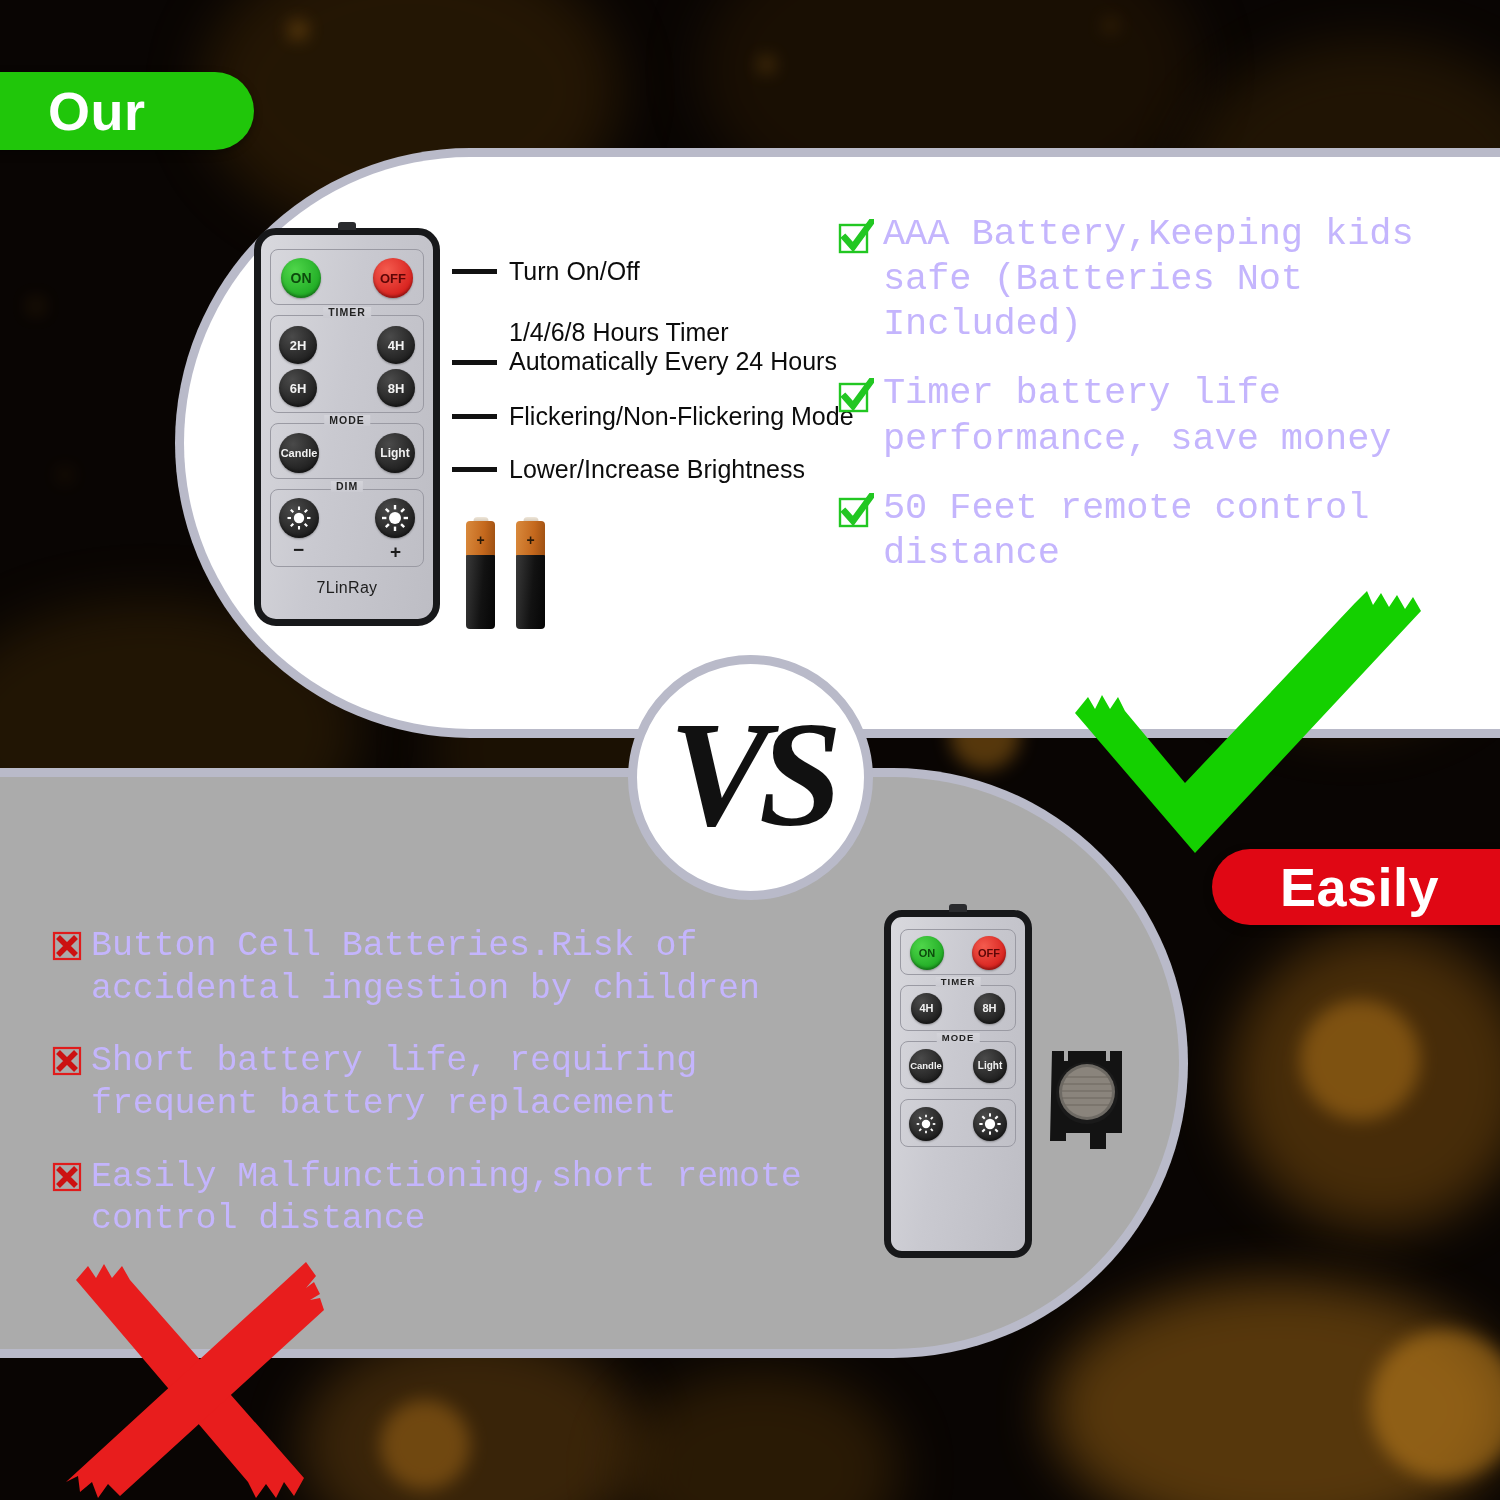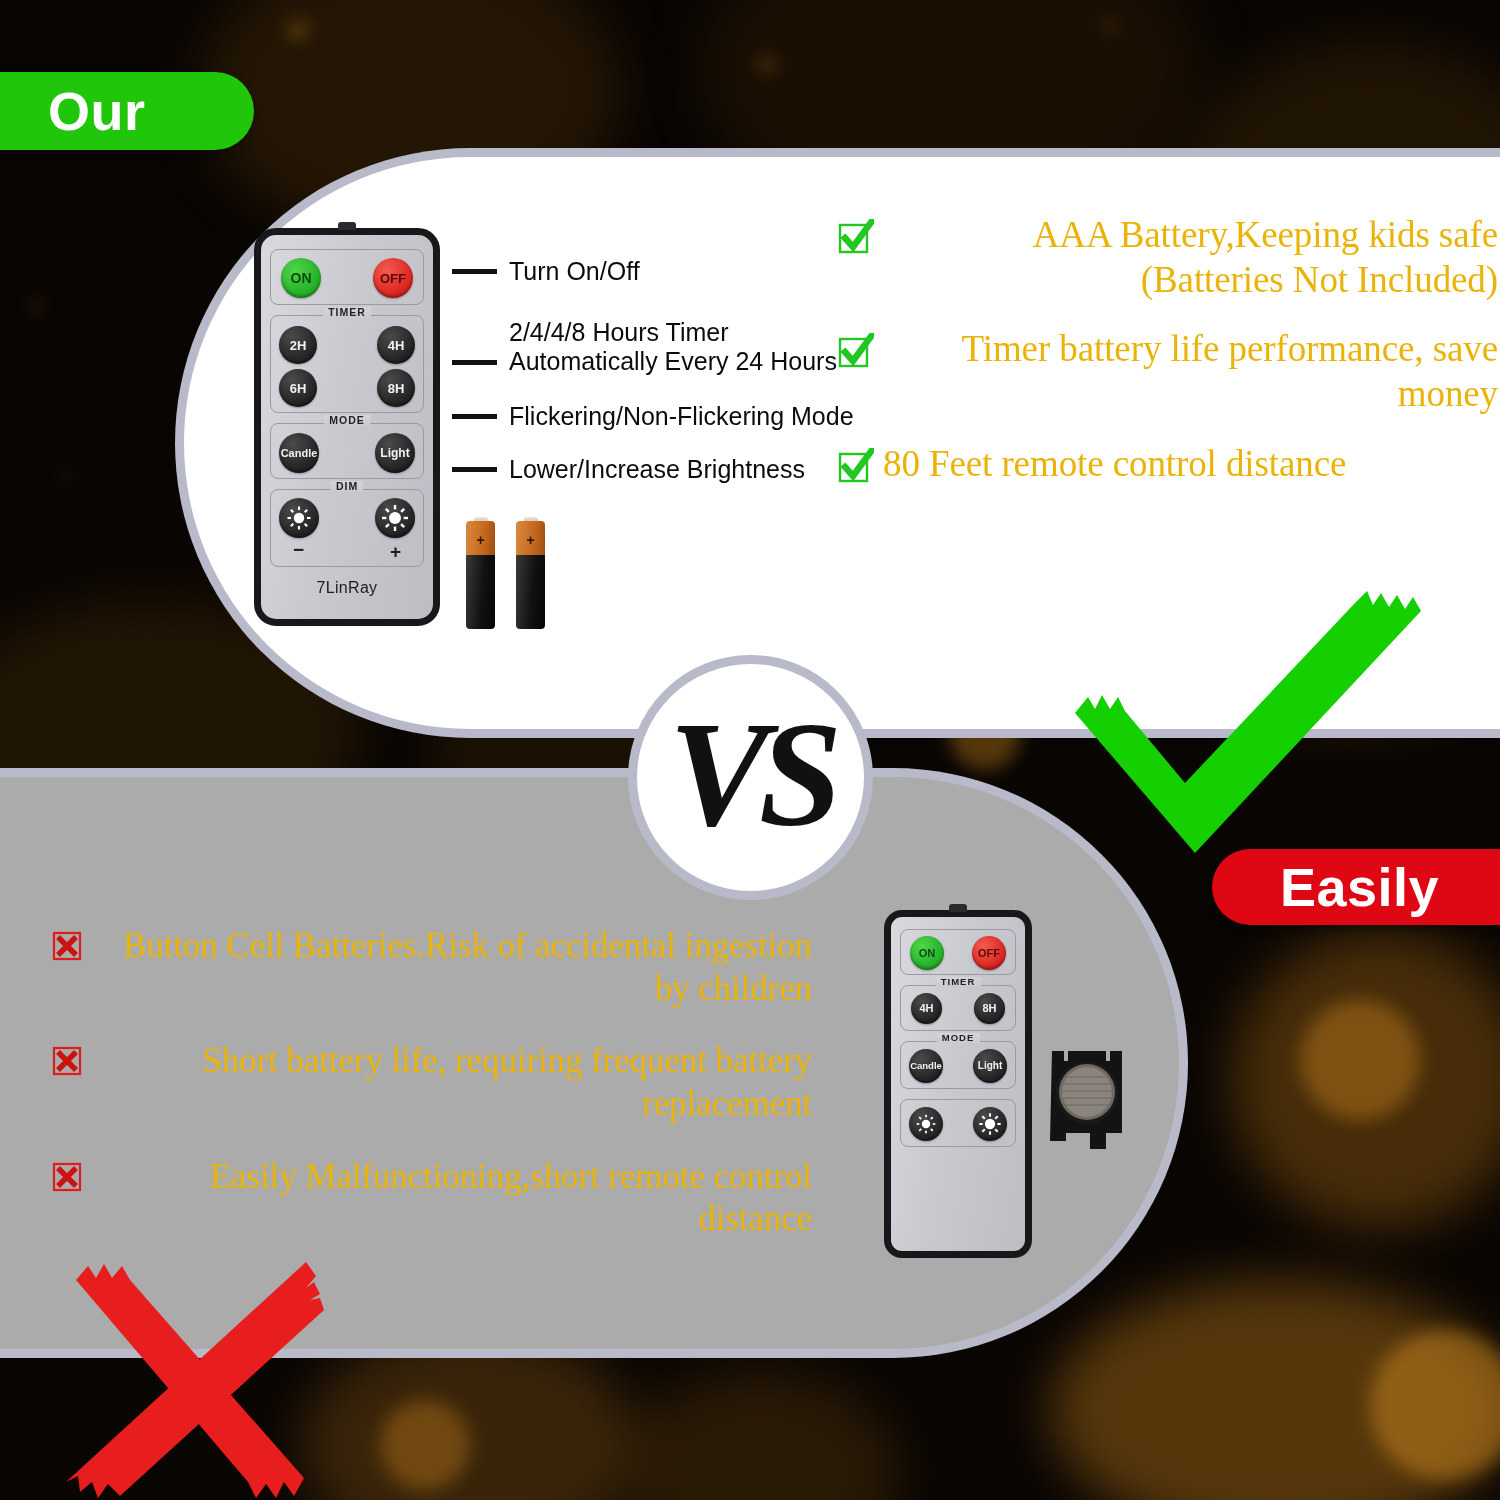--- a/index.html
+++ b/index.html
@@ -147,22 +147,22 @@
     white-space:pre-line;
   }
 
   
   .flist { position:absolute; z-index:14; }
   .flist-pros { left:838px; top:212px; width:660px; }
   .flist-cons { left:52px;  top:925px; width:760px; }
   .fitem { display:flex; align-items:flex-start; margin-bottom:24px; }
   .fbox { flex:none; width:36px; height:36px; margin-top:7px; margin-right:9px; position:relative; }
   .ftext {
-    font-family:Liberation Serif, serif; font-size:37px; color:#eab308;
-    line-height:1.22; letter-spacing:-.1px;text-align:right;
+    font-family:Liberation Mono, monospace; font-size:37px; color:#c4b5fd;
+    line-height:1.22; letter-spacing:-.1px;
   }
   .flist-cons .ftext { font-size:35px; }
   .flist-cons .fbox { width:30px; height:30px; margin-top:6px; }
   .flist-cons .fitem { margin-bottom:30px; }
 </style>
 </head>
 <body>
 
 <div id="bg">
   <div class="glow" style="left:200px;top:-60px;width:420px;height:300px;background:#3a2405;opacity:.55;"></div>
@@ -302,21 +302,21 @@
   <div class="body"></div>
   <div class="plus">+</div>
 </div>
 
 <div class="callout" style="left:452px;top:257px;">
   <div class="lead"></div>
   <div class="ctext">Turn On/Off</div>
 </div>
 <div class="callout" style="left:452px;top:318px;">
   <div class="lead" style="margin-top:42px;"></div>
-  <div class="ctext">2/4/4/8 Hours Timer
+  <div class="ctext">1/4/6/8 Hours Timer
 Automatically Every 24 Hours</div>
 </div>
 <div class="callout" style="left:452px;top:402px;">
   <div class="lead"></div>
   <div class="ctext">Flickering/Non-Flickering Mode</div>
 </div>
 <div class="callout" style="left:452px;top:455px;justify-content:flex-end;">
   <div class="lead"></div>
   <div class="ctext">Lower/Increase Brightness</div>
 </div>
@@ -340,21 +340,21 @@
     </div>
     <div class="ftext">Timer battery life performance, save money</div>
   </div>
   <div class="fitem">
     <div class="fbox">
       <svg width="36" height="36" viewBox="0 0 36 36">
         <rect x="2" y="6" width="27" height="27" fill="none" stroke="#22c722" stroke-width="2.4"></rect>
         <path d="M7 19 L15 28 L34 2" fill="none" stroke="#22c722" stroke-width="6.5" stroke-linecap="square"></path>
       </svg>
     </div>
-    <div class="ftext">80 Feet remote control distance</div>
+    <div class="ftext">50 Feet remote control distance</div>
   </div>
 </div>
 
 <div class="flist flist-cons">
   <div class="fitem">
     <div class="fbox">
       <svg width="30" height="30" viewBox="0 0 30 30">
         <rect x="2" y="2" width="26" height="26" fill="none" stroke="#e01b1b" stroke-width="2.2"></rect>
         <path d="M6 6 L24 24 M24 6 L6 24" stroke="#cc1111" stroke-width="5.5" stroke-linecap="butt"></path>
       </svg>

